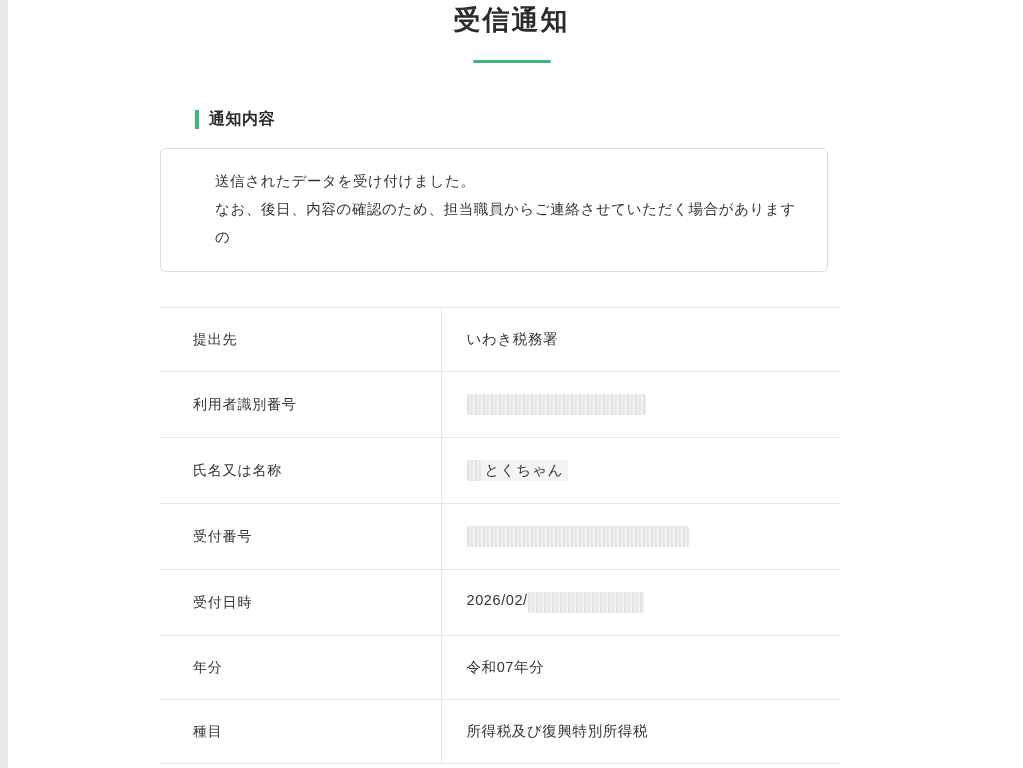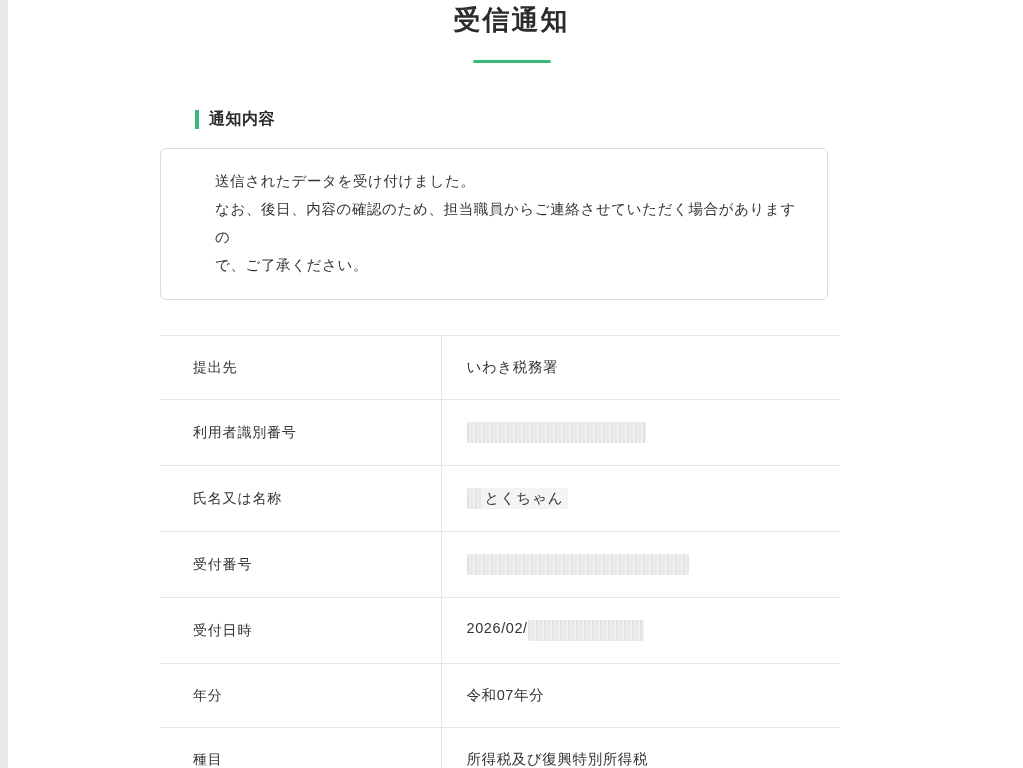--- a/index.html
+++ b/index.html
@@ -167,21 +167,20 @@
     <div class="title-rule"></div>
 
     <div class="section-head">
       <div class="section-bar"></div>
       <div class="section-title">通知内容</div>
     </div>
 
     <div class="notice-box">
       <div class="notice-line">送信されたデータを受け付けました。</div>
       <div class="notice-line">なお、後日、内容の確認のため、担当職員からご連絡させていただく場合がありますの</div>
-      <div class="notice-line">で、ご了承ください。</div>
     </div>
 
     <table class="info-table">
       <tbody>
         <tr>
           <th>提出先</th>
           <td>
             <span>いわき税務署</span>
           </td>
         </tr>

